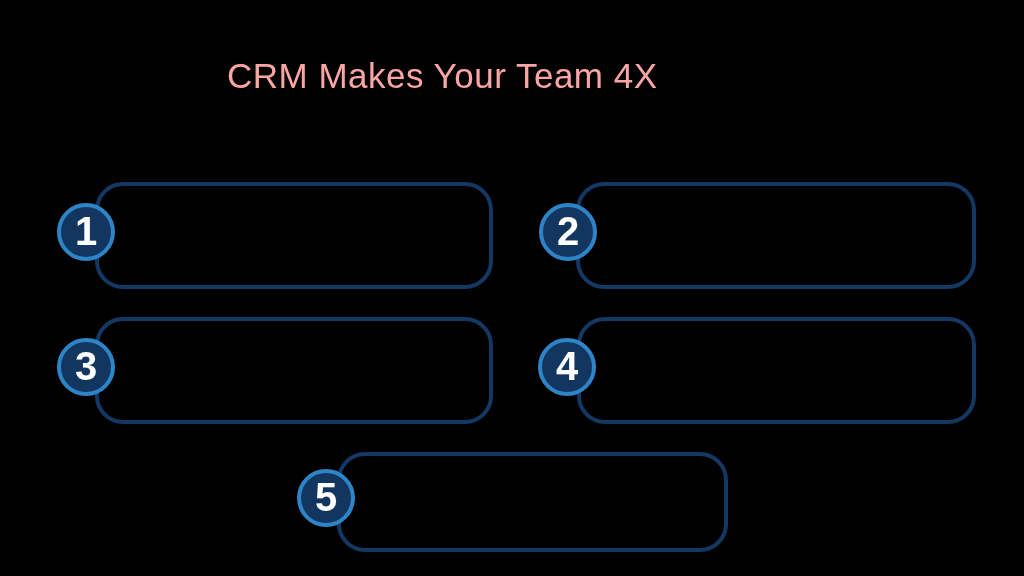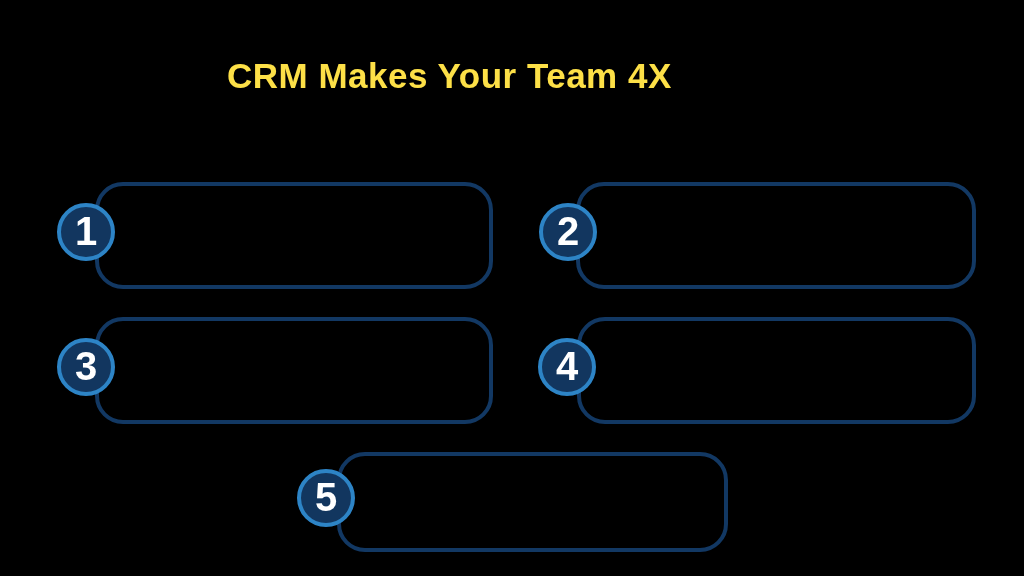--- a/index.html
+++ b/index.html
@@ -11,23 +11,23 @@
     width: 1024px;
     height: 576px;
     background: #000000;
   }
 
   .title {
     position: absolute;
     left: 227px;
     top: 56px;
     font-size: 35px;
-    font-weight: 700;
+    font-weight: 400;
     letter-spacing: 0.5px;
-    color: #fde047;
+    color: #fca5a5;
     white-space: nowrap;
     text-align: center;
   }
 
   .step-box {
     position: absolute;
     border: 4px solid #123863;
     border-radius: 28px;
     background: transparent;
   }

